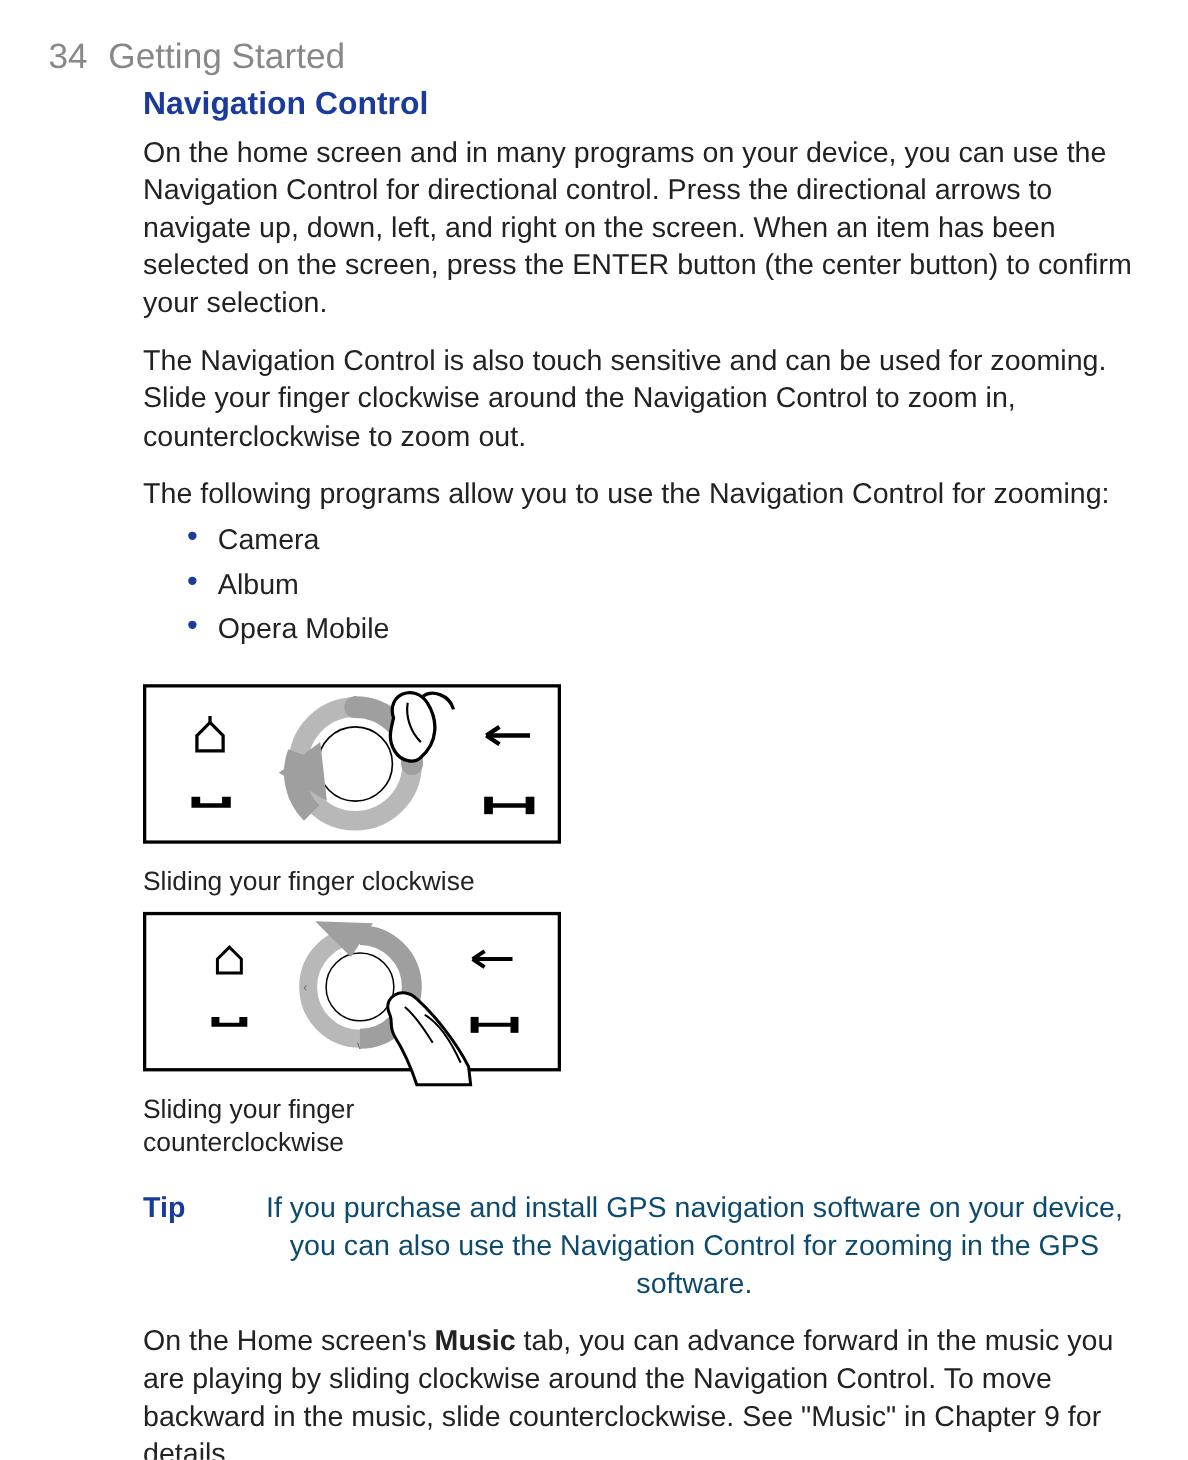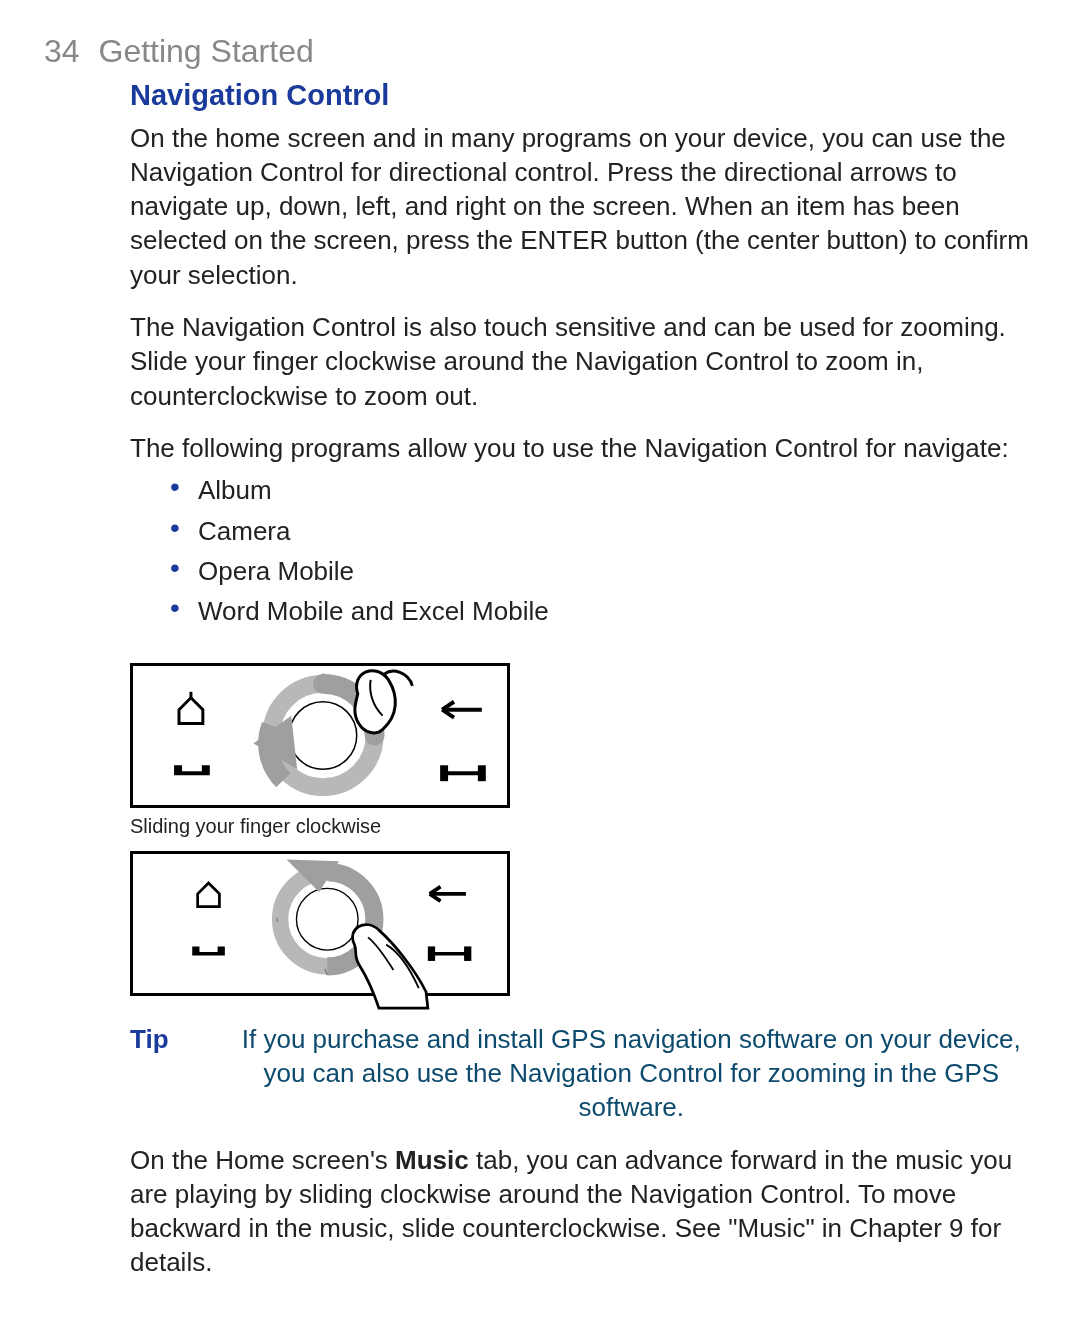--- a/index.html
+++ b/index.html
@@ -50,21 +50,21 @@
   }
   .figure { margin-bottom: 12px; }
   .fig-box {
     border: 3px solid #000;
     background: #fff;
     width: 100%;
     height: 145px;
     position: relative;
     overflow: visible;
   }
-  .caption { font-size: 20px; margin-top: 6px; line-height: 1.25; }
+  .caption { font-size: 24px; margin-top: 20px; line-height: 1.25; }
   .tip-row { display: flex; gap: 40px; margin: 8px 0 18px 0; text-align: center; }
   .tip-label { color: #1a3b9c; font-weight: 700; flex: 0 0 auto; }
   .tip-text { color: #0c4a6e; flex: 1 1 auto; margin-left: 24px; }
   strong.inline { font-weight: 700; }
 </style>
 </head>
 <body>
 
 <div class="page-header">
   <span class="num">34</span>
@@ -73,26 +73,25 @@
 
 <div class="content">
 
   <div class="section-title">Navigation Control</div>
 
   <p class="para">On the home screen and in many programs on your device, you can use the Navigation Control for directional control. Press the directional arrows to navigate up, down, left, and right on the screen. When an item has been selected on the screen, press the ENTER button (the center button) to confirm your selection.</p>
 
   <div class="two-col">
     <div class="col-left">
       <p class="para">The Navigation Control is also touch sensitive and can be used for zooming. Slide your finger clockwise around the Navigation Control to zoom in, counterclockwise to zoom out.</p>
-      <p class="para" style="margin-bottom:8px;">The following programs allow you to use the Navigation Control for navigate:</p>
+      <p class="para" style="margin-bottom:8px;">The following programs allow you to use the Navigation Control for zooming:</p>
       <ul class="bullets">
+        <li>Camera</li>
         <li>Album</li>
-        <li>Camera</li>
         <li>Opera Mobile</li>
-        <li>Word Mobile and Excel Mobile</li>
       </ul>
     </div>
 
     <div class="col-right">
 
       <div class="figure">
         <div class="fig-box">
           <svg viewBox="0 0 374 140" width="100%" height="100%">
 
             <g>
@@ -168,20 +167,21 @@
             <path d="M 195 124 A 52 52 0 0 0 247 72" fill="none" stroke="#9f9f9f" stroke-width="20"></path>
             <polygon points="150,6 208,8 186,42" fill="#9f9f9f"></polygon>
 
             <g>
               <path d="M225 100 C216 82 238 70 252 84 C270 100 292 128 304 152 L306 170 L252 170 C248 158 240 138 230 122 C224 112 228 106 225 100 Z" fill="#fff" stroke="#000" stroke-width="3"></path>
               <path d="M240 92 C250 100 258 112 268 128" fill="none" stroke="#000" stroke-width="2"></path>
               <path d="M260 100 C274 108 286 126 296 148" fill="none" stroke="#000" stroke-width="2"></path>
             </g>
           </svg>
         </div>
+        <div class="caption">Sliding your finger counterclockwise</div>
       </div>
     </div>
   </div>
 
   <div class="tip-row">
     <span class="tip-label">Tip</span>
     <span class="tip-text">If you purchase and install GPS navigation software on your device, you can also use the Navigation Control for zooming in the GPS software.</span>
   </div>
 
   <p class="para">

